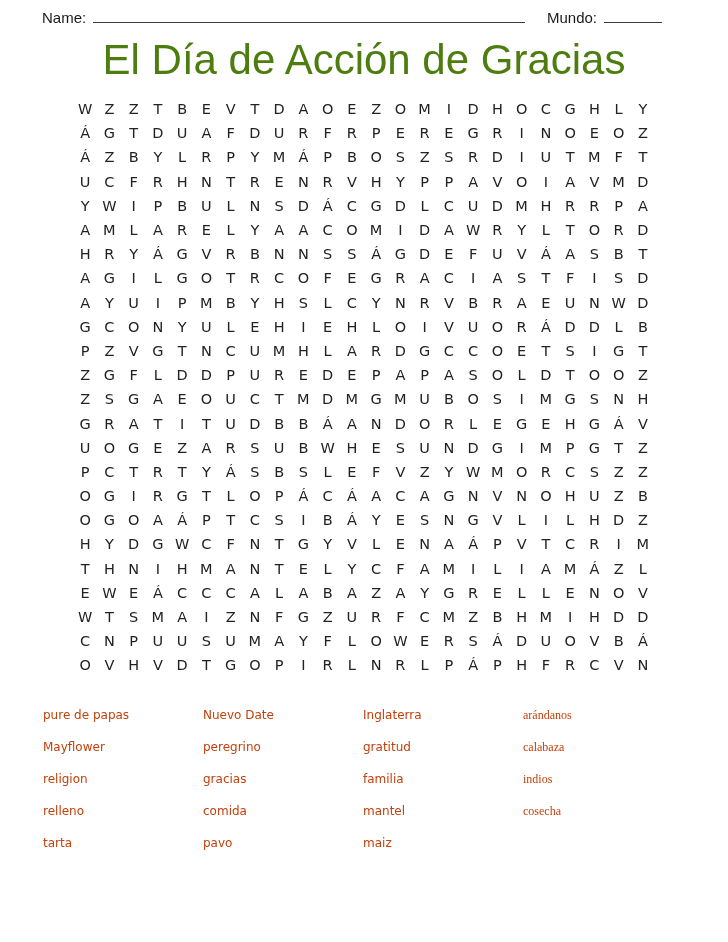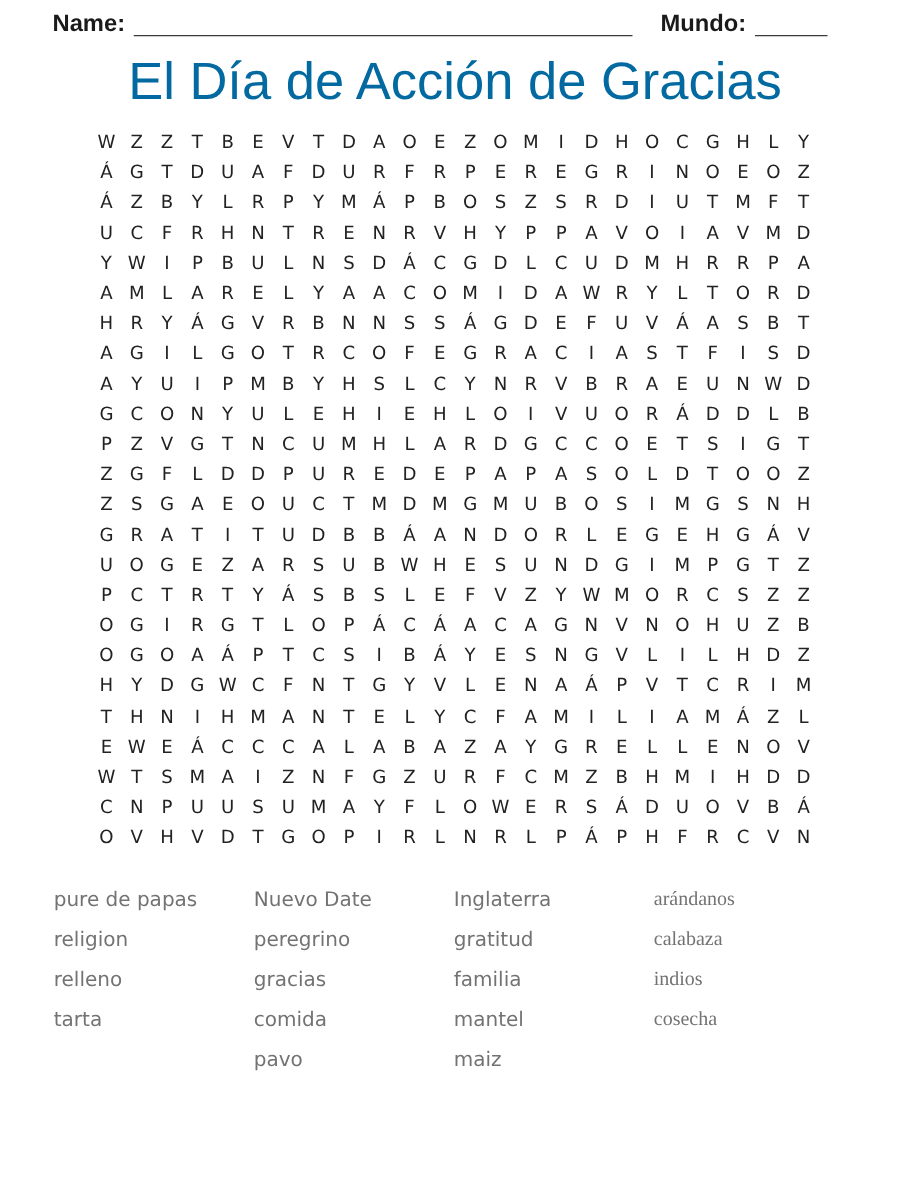--- a/index.html
+++ b/index.html
@@ -2,52 +2,52 @@
 <html style="--ink: #1a1a1a; --line: #3a3a3a;"><head>
 <meta charset="utf-8">
 <style>
   :root { --ink: #1a1a1a; --line: #3a3a3a; }
   * { margin: 0; padding: 0; box-sizing: border-box; }
   html, body { background: #fff; }
   body { width: 728px; height: 942px; font-family: "DejaVu Sans", sans-serif; }
   .page { width: 728px; height: 942px; background: #fff; overflow: hidden; }
 
   .header {
-    display: flex; align-items: flex-end;
+    display: flex; align-items: flex-start;
     padding: 9px 66px 0 42px;
     font-family: "Liberation Sans", sans-serif;
-    font-weight: bold; font-size: 19px; color: var(--ink);
+    font-weight: normal; font-size: 15px; color: var(--ink);
   }
   .blank-line { border-bottom: 1.6px solid var(--line); height: 14px; }
   .name-line { flex: 1; margin: 0 22px 2px 7px; }
   .date-line { width: 58px; margin: 0 0 2px 7px; }
 
   .title {
     text-align: center;
     font-family: "Liberation Sans", sans-serif;
     font-weight: 500;
     font-size: 42px;
     line-height: 48px;
     margin-top: 10px;
-    color: #0369a1;
+    color: #4d7c0f;
   }
 
   .grid { width: 582px; margin: 13px auto 0 auto; }
   .grid-row { display: flex; height: 24.2px; align-items: center; }
   .grid-cell {
     flex: 1; text-align: center;
     font-family: "DejaVu Sans", sans-serif;
     font-size: 14.5px; color: #222222;
   }
 
   .words {
     display: flex;
     padding-left: 43px;
     margin-top: 21px;
-    font-size: 16px; color: #737373;
+    font-size: 12px; color: #c2410c;
   }
   .word-col { width: 160px; }
   .word-col:last-child { width: auto; font-family: Liberation Serif, serif; }
   .word-item { height: 32px; line-height: 32px; white-space: nowrap; }
 </style>
 </head>
 <body>
 
 <div class="page">
 
@@ -683,20 +683,21 @@
         <span class="grid-cell">R</span>
         <span class="grid-cell">C</span>
         <span class="grid-cell">V</span>
         <span class="grid-cell">N</span>
       </div>
     </div>
 
   <div class="words" id="words">
       <div class="word-col">
         <div class="word-item">pure de papas</div>
+        <div class="word-item">Mayflower</div>
         <div class="word-item">religion</div>
         <div class="word-item">relleno</div>
         <div class="word-item">tarta</div>
       </div>
       <div class="word-col">
         <div class="word-item">Nuevo Date</div>
         <div class="word-item">peregrino</div>
         <div class="word-item">gracias</div>
         <div class="word-item">comida</div>
         <div class="word-item">pavo</div>

